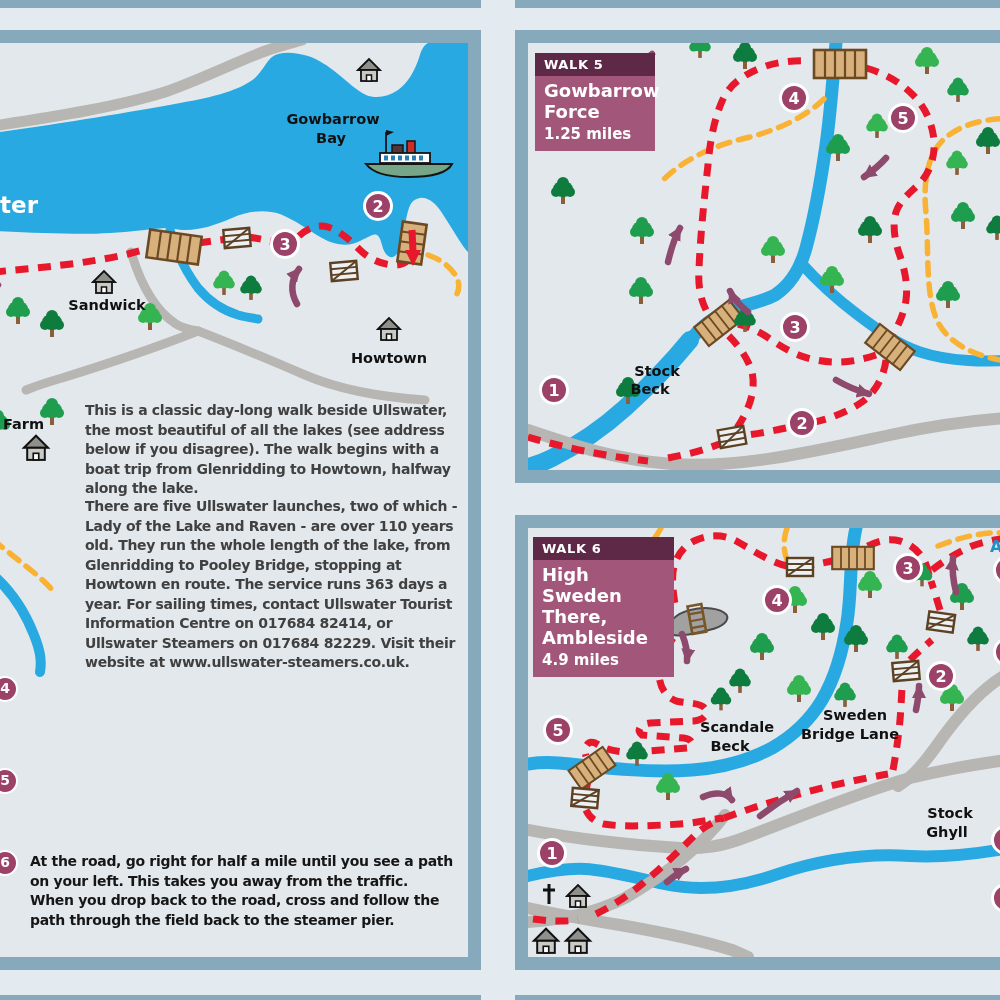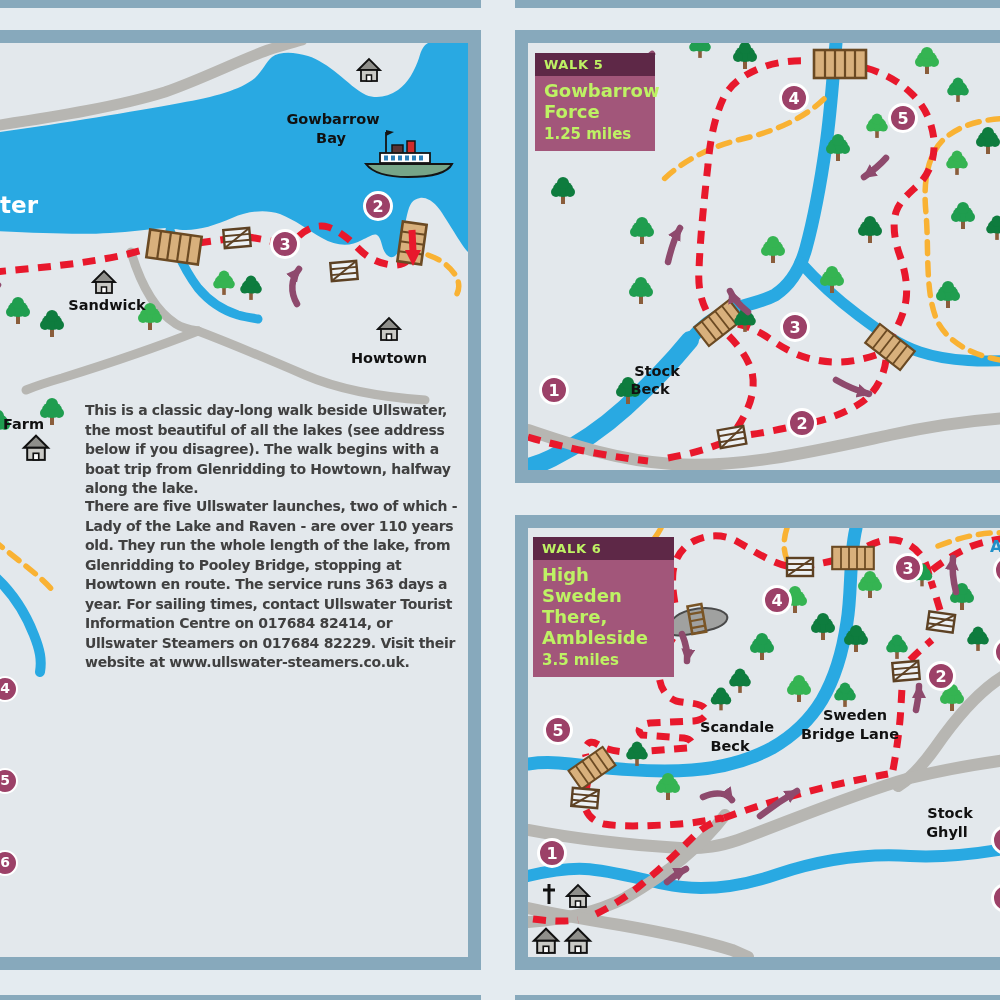--- a/index.html
+++ b/index.html
@@ -5,21 +5,21 @@
   html,body{margin:0;padding:0;background:#cfd8dd;}
   #page{position:relative;width:1000px;height:1000px;overflow:hidden;
         background:#e4ebf0;font-family:"DejaVu Sans",sans-serif;}
   .strip{position:absolute;background:#87a9bc;}
   .panel{position:absolute;border:13px solid #87a9bc;background:#e3e8ec;box-sizing:border-box;overflow:hidden;}
   .panel svg{position:absolute;left:0;top:0;display:block;}
   #p-left{left:-20px;top:30px;width:501px;height:940px;}
   #p-w5{left:515px;top:30px;width:520px;height:453px;}
   #p-w6{left:515px;top:515px;width:520px;height:455px;}
 
-  .hdr{position:absolute;background:#a2567a;color:#bef264;z-index:5;}
+  .hdr{position:absolute;background:#a2567a;color:#ffffff;z-index:5;}
   .hdr .tag{background:#5e2847;font-weight:700;font-size:13px;line-height:23px;
             padding:0 9px;letter-spacing:.6px;}
   .hdr .bodyx{padding:4px 9px 8px 9px;}
   .hdr .titl{font-weight:700;font-size:18px;line-height:21px;}
   .hdr .dist{font-weight:700;font-size:15px;margin-top:3px;}
   #hdr5{left:535px;top:53px;width:120px;}
   #hdr6{left:533px;top:537px;width:141px;}
 
   .intro{position:absolute;left:85px;width:382px;color:#404040;
          font-weight:700;font-size:14px;line-height:19.5px;letter-spacing:-0.3px;z-index:4;}
@@ -360,30 +360,31 @@
       <div class="dist">1.25 miles</div>
     </div>
   </div>
   <div class="hdr" id="hdr6">
     <div class="tag">WALK 6</div>
     <div class="bodyx">
       <div class="titl">High</div>
       <div class="titl">Sweden</div>
       <div class="titl">There,</div>
       <div class="titl">Ambleside</div>
-      <div class="dist">3.5 miles</div>
+      <div class="dist">4.9 miles</div>
     </div>
   </div>
 
   <div class="intro" style="top:401px;">This is a classic day-long walk beside Ullswater, the most beautiful of all the lakes (see address below if you disagree). The walk begins with a boat trip from Glenridding to Howtown, halfway along the lake.</div>
   <div class="intro" style="top:497px;">There are five Ullswater launches, two of which - Lady of the Lake and Raven - are over 110 years old. They run the whole length of the lake, from Glenridding to Pooley Bridge, stopping at Howtown en route. The service runs 363 days a year. For sailing times, contact Ullswater Tourist Information Centre on 017684 82414, or Ullswater Steamers on 017684 82229. Visit their website at www.ullswater-steamers.co.uk.</div>
 
   <div class="instr" style="top:678px;">
     <span class="inum"><span>4</span></span>
   </div>
   <div class="instr" style="top:770px;">
     <span class="inum"><span>5</span></span>
   </div>
   <div class="instr" style="top:852px;">
     <span class="inum"><span>6</span></span>
+    <span>At the road, go right for half a mile until you see a path on your left. This takes you away from the traffic. When you drop back to the road, cross and follow the path through the field back to the steamer pier.</span>
   </div>
 
 </div>
 
 </body></html>

